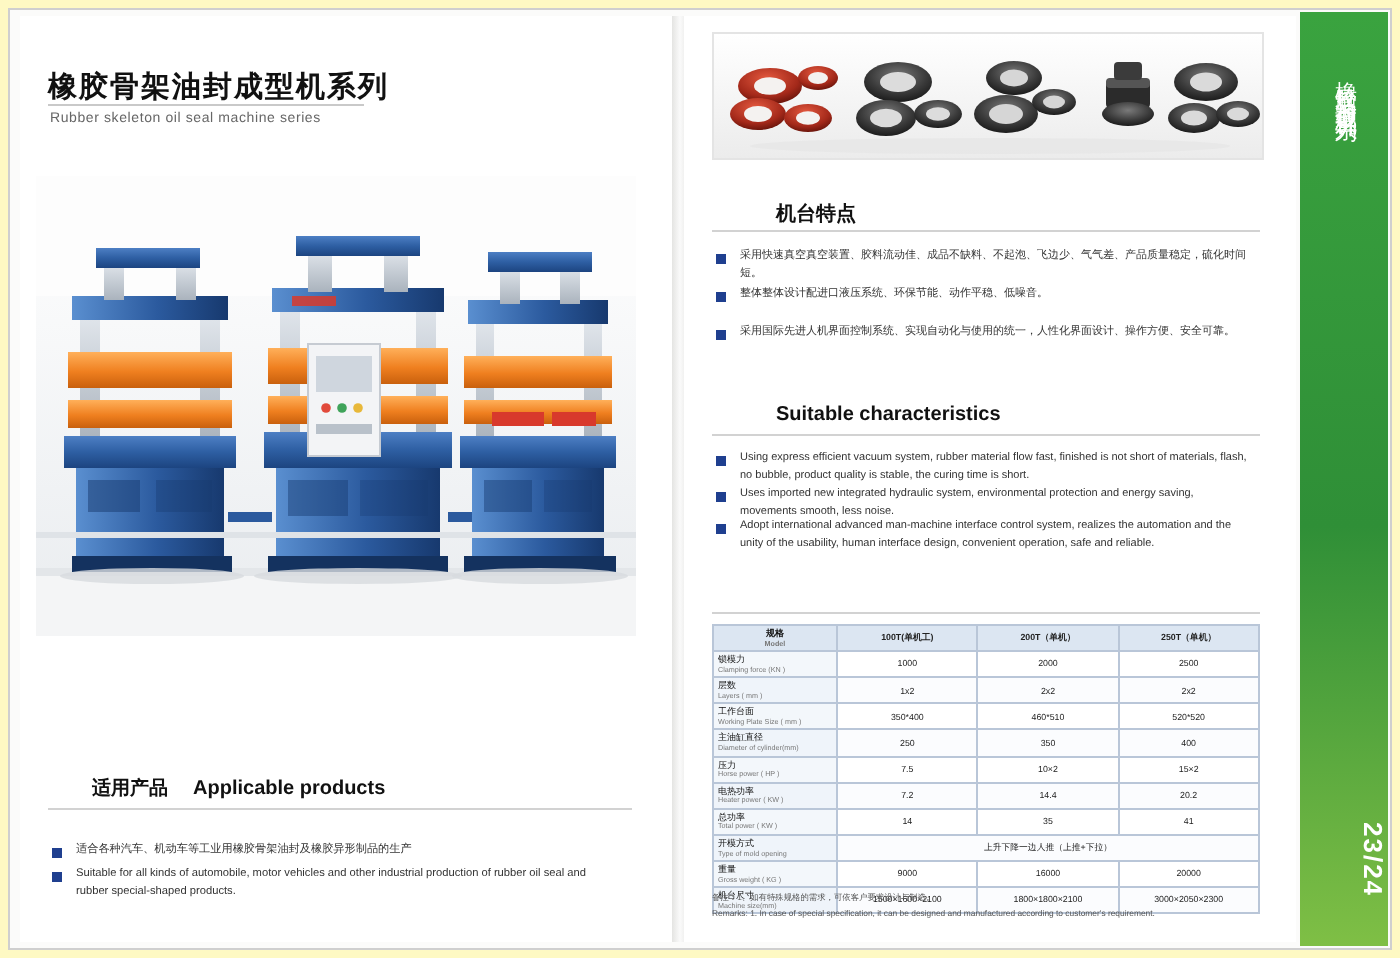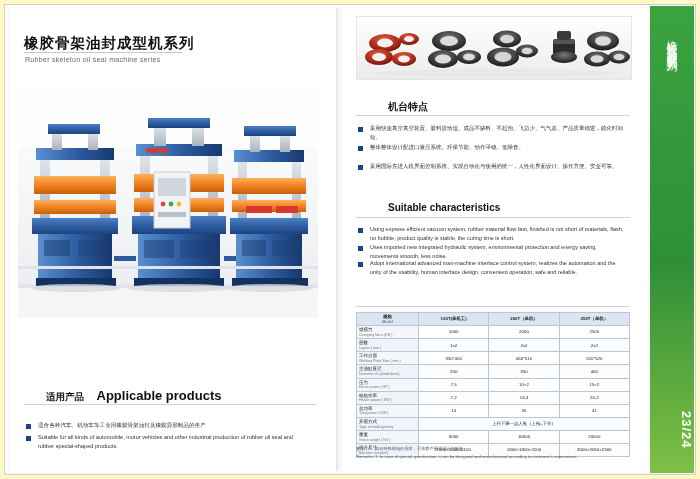--- a/index.html
+++ b/index.html
@@ -78,21 +78,21 @@
     background:#ffffff;
   }
   .machine-svg { display:block; width:300px; height:230px; }
 
   
   .ap-head {
     position:absolute; left:46px; top:388px;
     font-size:9px; color:#111; font-weight:bold;
   }
   .ap-head .cn { font-size:9.5px; }
-  .ap-head .en { font-size:13px; margin-left:10px; color:#111;margin-top:12px; }
+  .ap-head .en { font-size:10px; margin-left:10px; color:#111;margin-top:12px; }
   .ap-rule {
     position:absolute; left:24px; top:404px; width:292px; height:1px;
     background:#d2d2d2;
   }
   .bullet {
     position:absolute; width:5px; height:5px; background:#1f3f8f;
   }
   .ap-item {
     position:absolute; font-size:5.6px; color:#333; line-height:1.55;
   }

